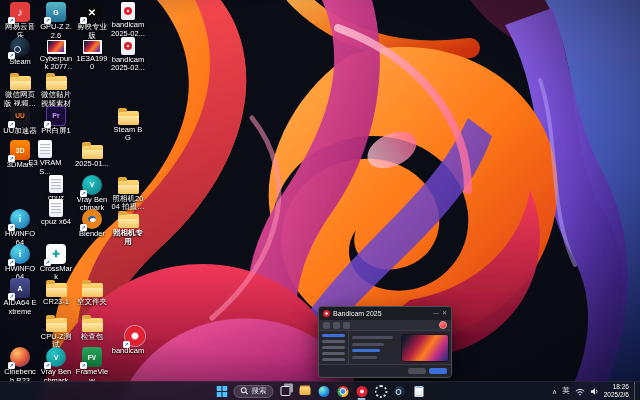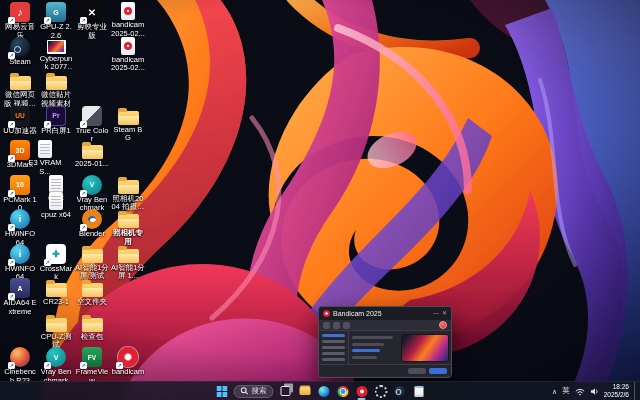--- a/index.html
+++ b/index.html
@@ -189,27 +189,20 @@
         </div>
         <div class="lbl">UU加速器</div>
       </div>
       <div class="dicon" style="left: 3px; top: 140px;">
         <div class="ico mark3d">
           <span>3D</span>
           <span class="sc">↗</span>
         </div>
         <div class="lbl">3DMark</div>
       </div>
-      <div class="dicon" style="left: 3px; top: 174.5px;">
-        <div class="ico pcmark">
-          <span>10</span>
-          <span class="sc">↗</span>
-        </div>
-        <div class="lbl">PCMark 10</div>
-      </div>
       <div class="dicon" style="left: 3px; top: 209px;">
         <div class="ico hwinfo">
           <span>i</span>
           <span class="sc">↗</span>
         </div>
         <div class="lbl">HWiNFO64</div>
       </div>
       <div class="dicon" style="left: 3px; top: 243.5px;">
         <div class="ico hwinfo">
           <span>i</span>
@@ -253,21 +246,21 @@
         <div class="lbl">PR白屏1</div>
       </div>
       <div class="dicon" style="left: 28px; top: 140px;">
         <div class="ico doc"></div>
         <div class="lbl">E3 VRAMS...</div>
       </div>
       <div class="dicon" style="left: 39px; top: 174.5px;">
         <div class="ico doc"></div>
         <div class="lbl">cpuz</div>
       </div>
-      <div class="dicon" style="left: 39px; top: 192px;">
+      <div class="dicon" style="left: 39px; top: 199px;">
         <div class="ico doc"></div>
         <div class="lbl">cpuz x64</div>
       </div>
       <div class="dicon" style="left: 39px; top: 243.5px;">
         <div class="ico crossmark">
           <span>✚</span>
           <span class="sc">↗</span>
         </div>
         <div class="lbl">CrossMark</div>
       </div>
@@ -286,47 +279,41 @@
         </div>
         <div class="lbl">Vray Benchmark</div>
       </div>
       <div class="dicon" style="left: 75px; top: 2px;">
         <div class="ico capcut">
           <span>✕</span>
           <span class="sc">↗</span>
         </div>
         <div class="lbl">剪映专业版</div>
       </div>
-      <div class="dicon" style="left: 75px; top: 105.5px;">
-        <div class="ico truecolor">
-          <span class="sc">↗</span>
-        </div>
-        <div class="lbl">True Color</div>
+      <div class="dicon" style="left: 75px; top: 36.5px;">
+        <div class="ico image"></div>
+        <div class="lbl">1E3A1990</div>
       </div>
       <div class="dicon" style="left: 75px; top: 140px;">
         <div class="ico folder"></div>
         <div class="lbl">2025-01...</div>
       </div>
       <div class="dicon" style="left: 75px; top: 174.5px;">
         <div class="ico vray">
           <span>V</span>
           <span class="sc">↗</span>
         </div>
         <div class="lbl">Vray Benchmark</div>
       </div>
       <div class="dicon" style="left: 75px; top: 209px;">
         <div class="ico blender">
           <span class="sc">↗</span>
         </div>
         <div class="lbl">Blender</div>
       </div>
-      <div class="dicon" style="left: 75px; top: 243.5px;">
-        <div class="ico folder"></div>
-        <div class="lbl">AI智能1分屏 测试</div>
-      </div>
       <div class="dicon" style="left: 75px; top: 278px;">
         <div class="ico folder"></div>
         <div class="lbl">空文件夹</div>
       </div>
       <div class="dicon" style="left: 75px; top: 312.5px;">
         <div class="ico folder"></div>
         <div class="lbl">检查包</div>
       </div>
       <div class="dicon" style="left: 75px; top: 347px;">
         <div class="ico frameview">
@@ -348,25 +335,21 @@
         <div class="lbl">Steam BG</div>
       </div>
       <div class="dicon" style="left: 111px; top: 174.5px;">
         <div class="ico folder"></div>
         <div class="lbl">照相机2004 拍摄专用</div>
       </div>
       <div class="dicon" style="left: 111px; top: 209px; font-weight: bold;">
         <div class="ico folder"></div>
         <div class="lbl">照相机专用</div>
       </div>
-      <div class="dicon" style="left: 111px; top: 243.5px;">
-        <div class="ico folder"></div>
-        <div class="lbl">AI智能1分屏 1...</div>
-      </div>
-      <div class="dicon" style="left: 111px; top: 347px;">
+      <div class="dicon" style="left: 111px; top: 326px; align-items: flex-end;">
         <div class="ico bandicam">
           <span class="sc">↗</span>
         </div>
         <div class="lbl">bandicam</div>
       </div>
     </div>
 
   <div class="bwin">
     <div class="btitle">
       <span class="bdot"></span>

